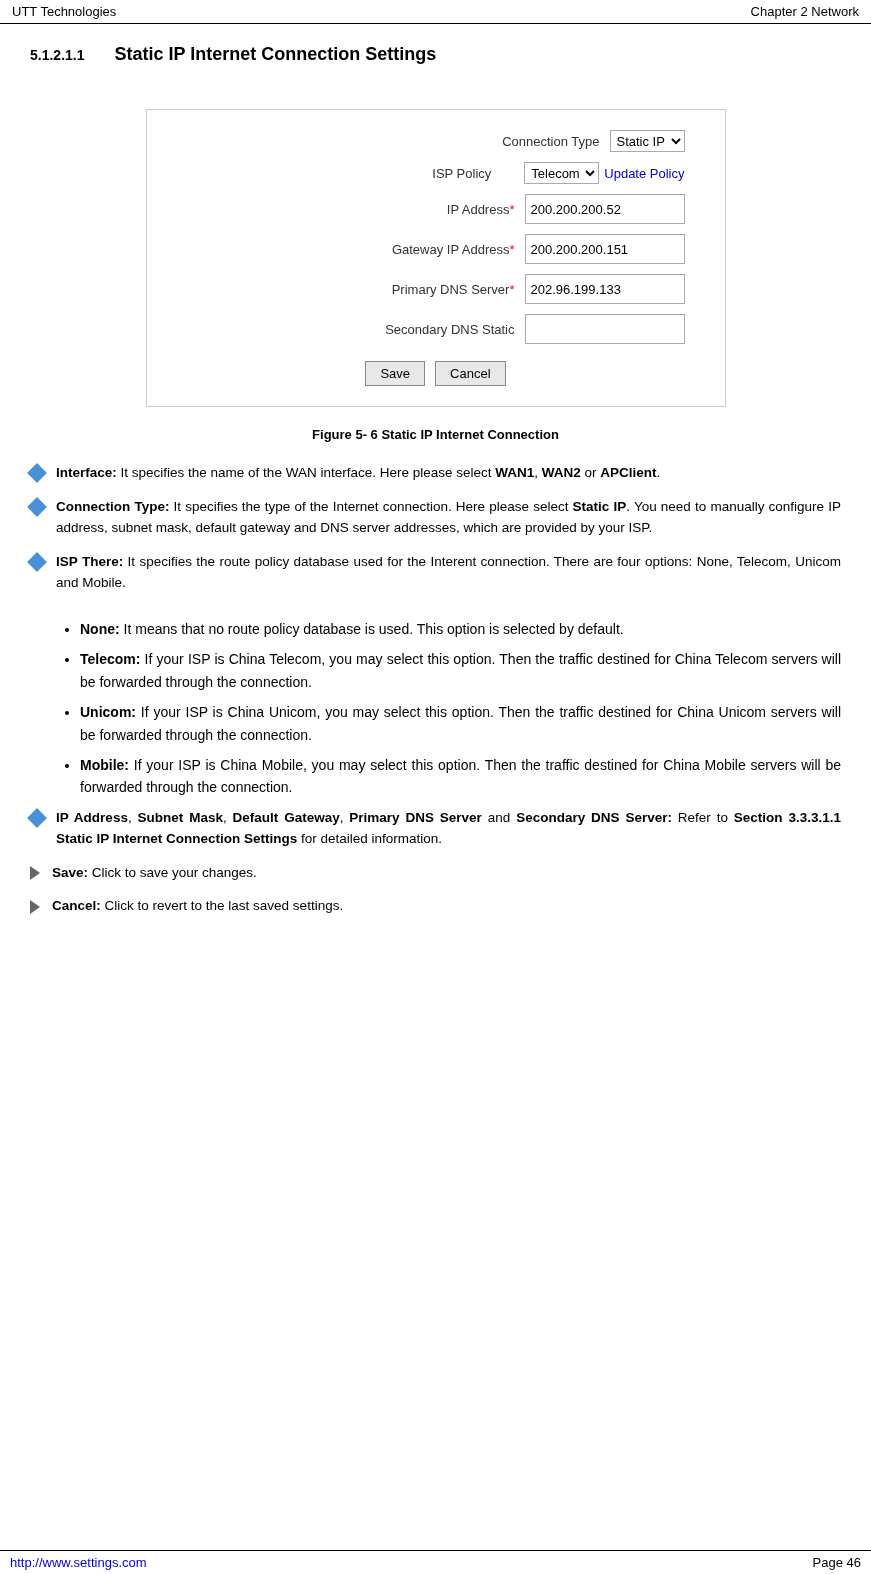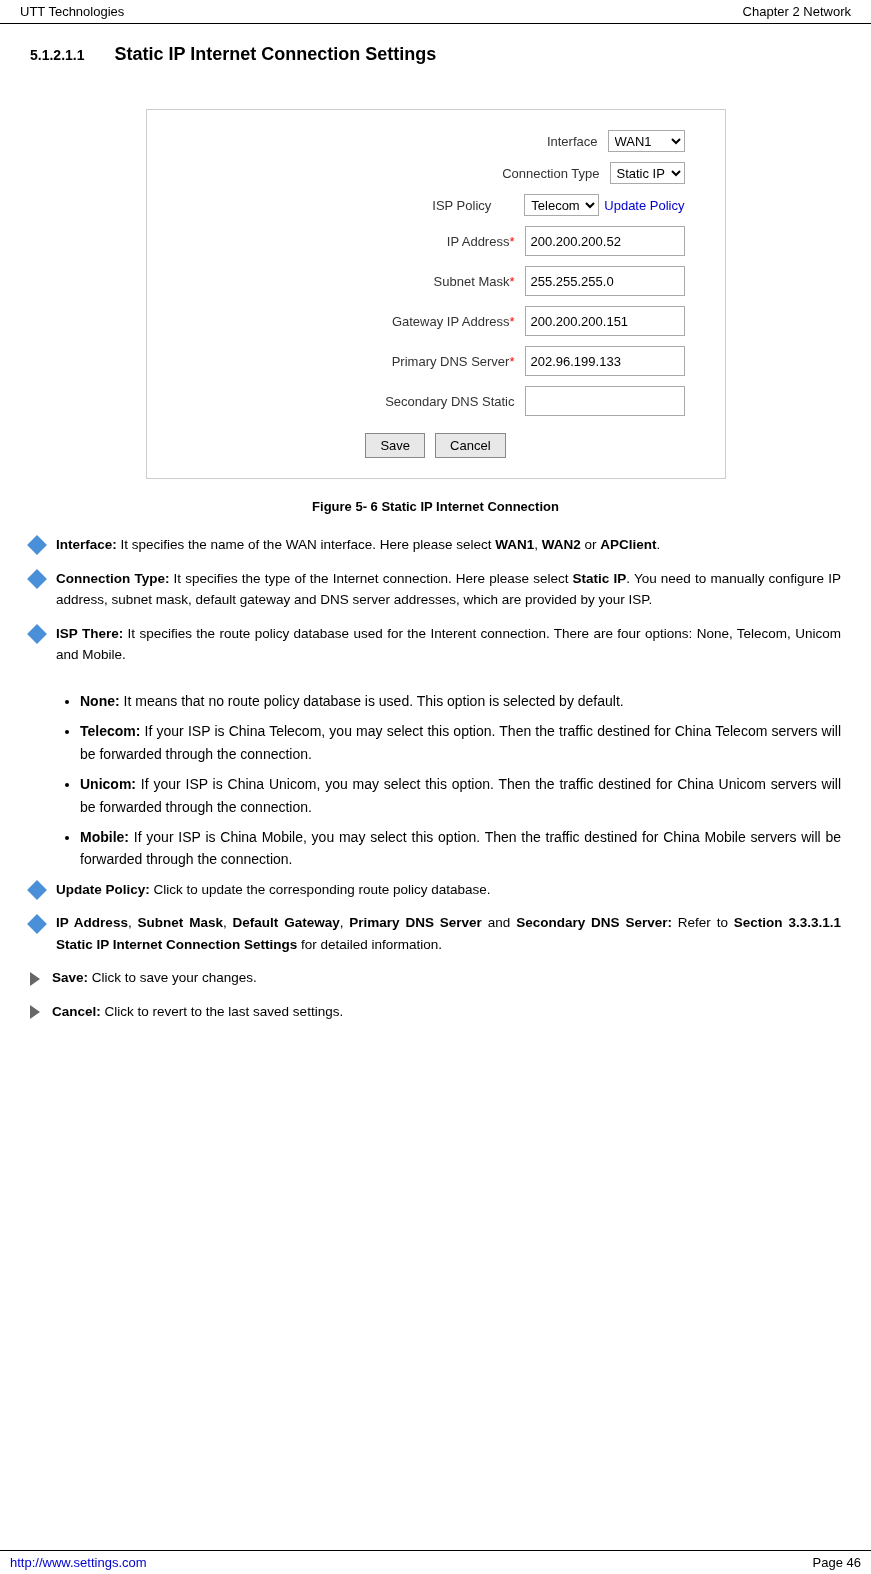--- a/index.html
+++ b/index.html
@@ -9,21 +9,21 @@
       background: #fff;
       color: #000;
       width: 871px;
       min-height: 1574px;
       position: relative;
     }
     .page-header {
       display: flex;
       justify-content: space-between;
       border-bottom: 1px solid #000;
-      padding: 4px 20px;
+      padding: 4px 12px;
       font-size: 13px;
     }
     .page-footer {
       display: flex;
       justify-content: space-between;
       border-top: 1px solid #000;
       padding: 4px 10px;
       font-size: 13px;
       position: absolute;
       bottom: 0;
@@ -172,28 +172,20 @@
 
 <div class="page-content">
 
   <div style="display:flex; align-items:baseline; margin-bottom:24px;">
     <span class="section-number">5.1.2.1.1</span>
     <span class="section-title">Static IP Internet Connection Settings</span>
   </div>
 
   <div class="form-container">
 
-    <div class="form-row">
-      <span class="form-label">Interface</span>
-      <select class="form-select">
-        <option>WAN1</option>
-        <option>WAN2</option>
-        <option>APClient</option>
-      </select>
-    </div>
 
     <div class="form-row">
       <span class="form-label">Connection Type</span>
       <select class="form-select">
         <option>Static IP</option>
         <option>DHCP</option>
         <option>PPPoE</option>
       </select>
     </div>
 
@@ -210,26 +202,20 @@
       </div>
     </div>
 
     <div class="form-row">
       <span class="form-label">
         <span>IP Address</span><span class="required">*</span>
       </span>
       <input class="form-input" type="text" value="200.200.200.52" style="">
     </div>
 
-    <div class="form-row">
-      <span class="form-label">
-        <span>Subnet Mask</span><span class="required">*</span>
-      </span>
-      <input class="form-input" type="text" value="255.255.255.0" style="">
-    </div>
 
     <div class="form-row">
       <span class="form-label">
         <span>Gateway IP Address</span><span class="required">*</span>
       </span>
       <input class="form-input" type="text" value="200.200.200.151" style="">
     </div>
 
     <div class="form-row">
       <span class="form-label">
@@ -282,29 +268,20 @@
     </span>
   </div>
 
   <ul class="bullet-list">
     <li><b>None:</b> It means that no route policy database is used. This option is selected by default.</li>
     <li><b>Telecom:</b> If your ISP is China Telecom, you may select this option. Then the traffic destined for China Telecom servers will be forwarded through the connection.</li>
     <li><b>Unicom:</b> If your ISP is China Unicom, you may select this option. Then the traffic destined for China Unicom servers will be forwarded through the connection.</li>
     <li><b>Mobile:</b> If your ISP is China Mobile, you may select this option. Then the traffic destined for China Mobile servers will be forwarded through the connection.</li>
   </ul>
 
-  <div class="desc-row">
-    <span class="icon-wrapper">
-      <span class="icon-diamond"></span>
-    </span>
-    <span class="desc-text">
-      <b>Update Policy:</b>
-      <span> Click to update the corresponding route policy database.</span>
-    </span>
-  </div>
 
   <div class="desc-row">
     <span class="icon-wrapper">
       <span class="icon-diamond"></span>
     </span>
     <span class="desc-text">
       <b>IP Address</b>,
       <b>Subnet Mask</b>,
       <b>Default Gateway</b>,
       <b>Primary DNS Server</b> and

